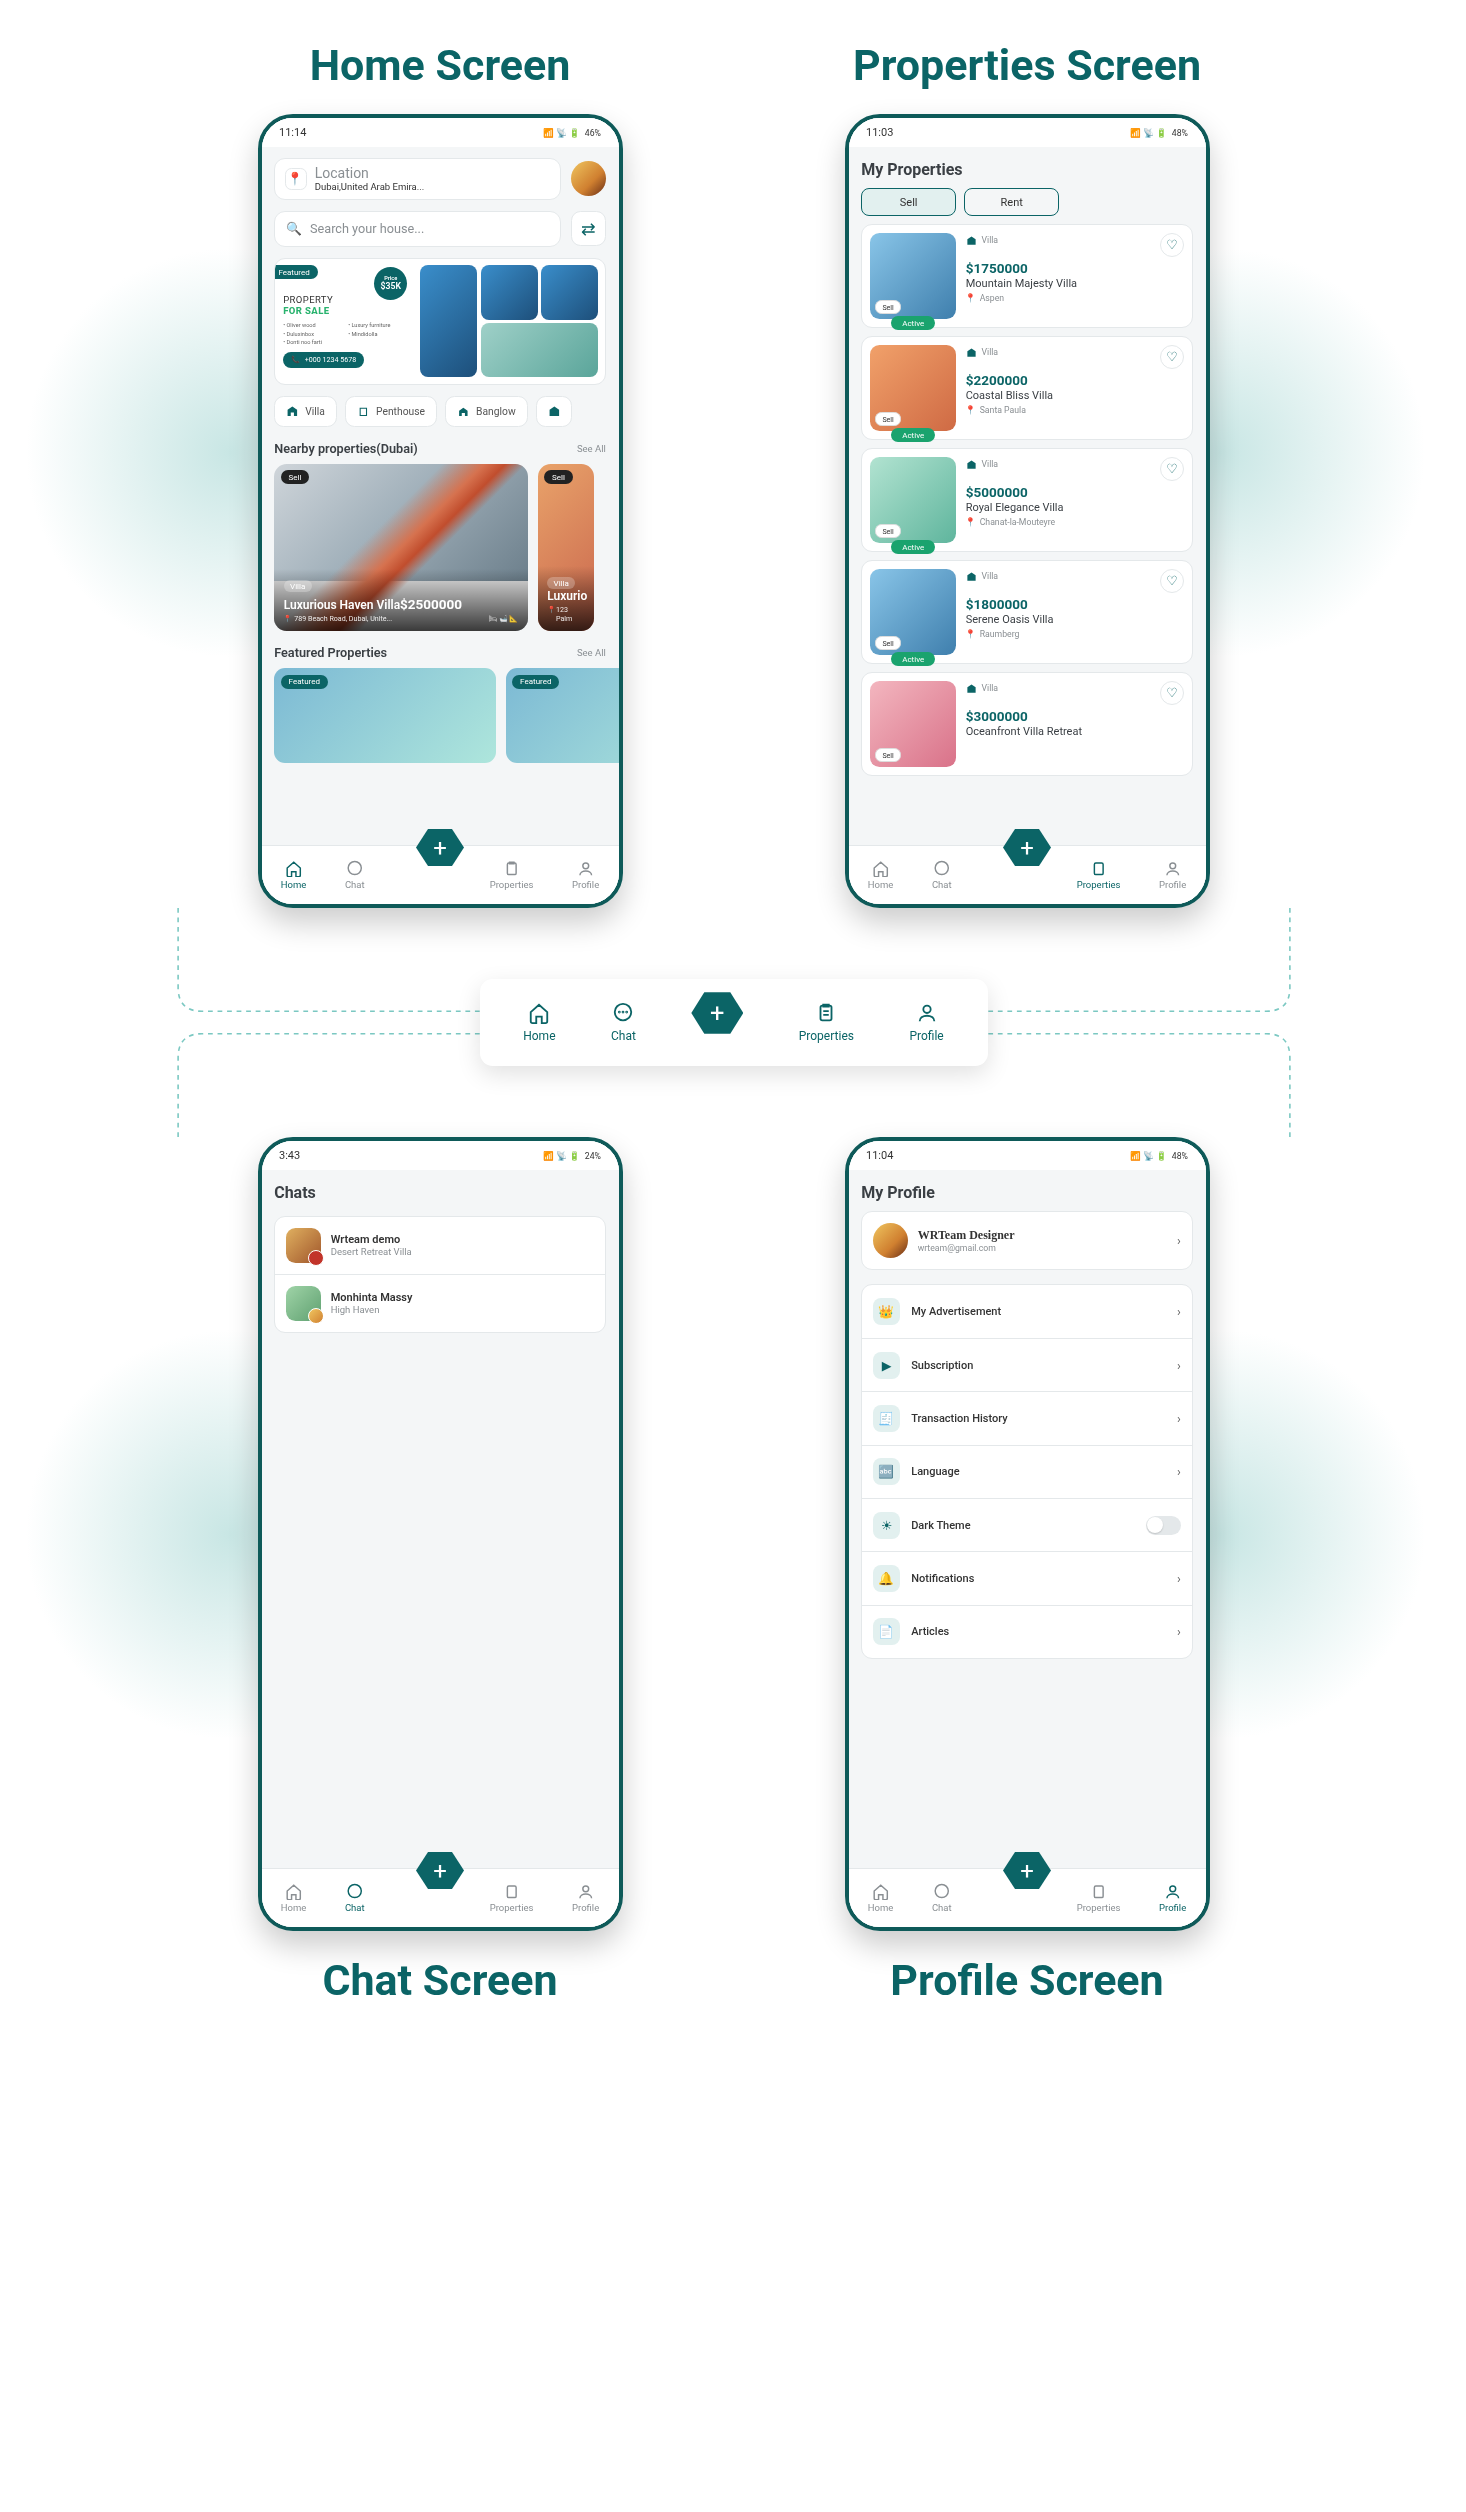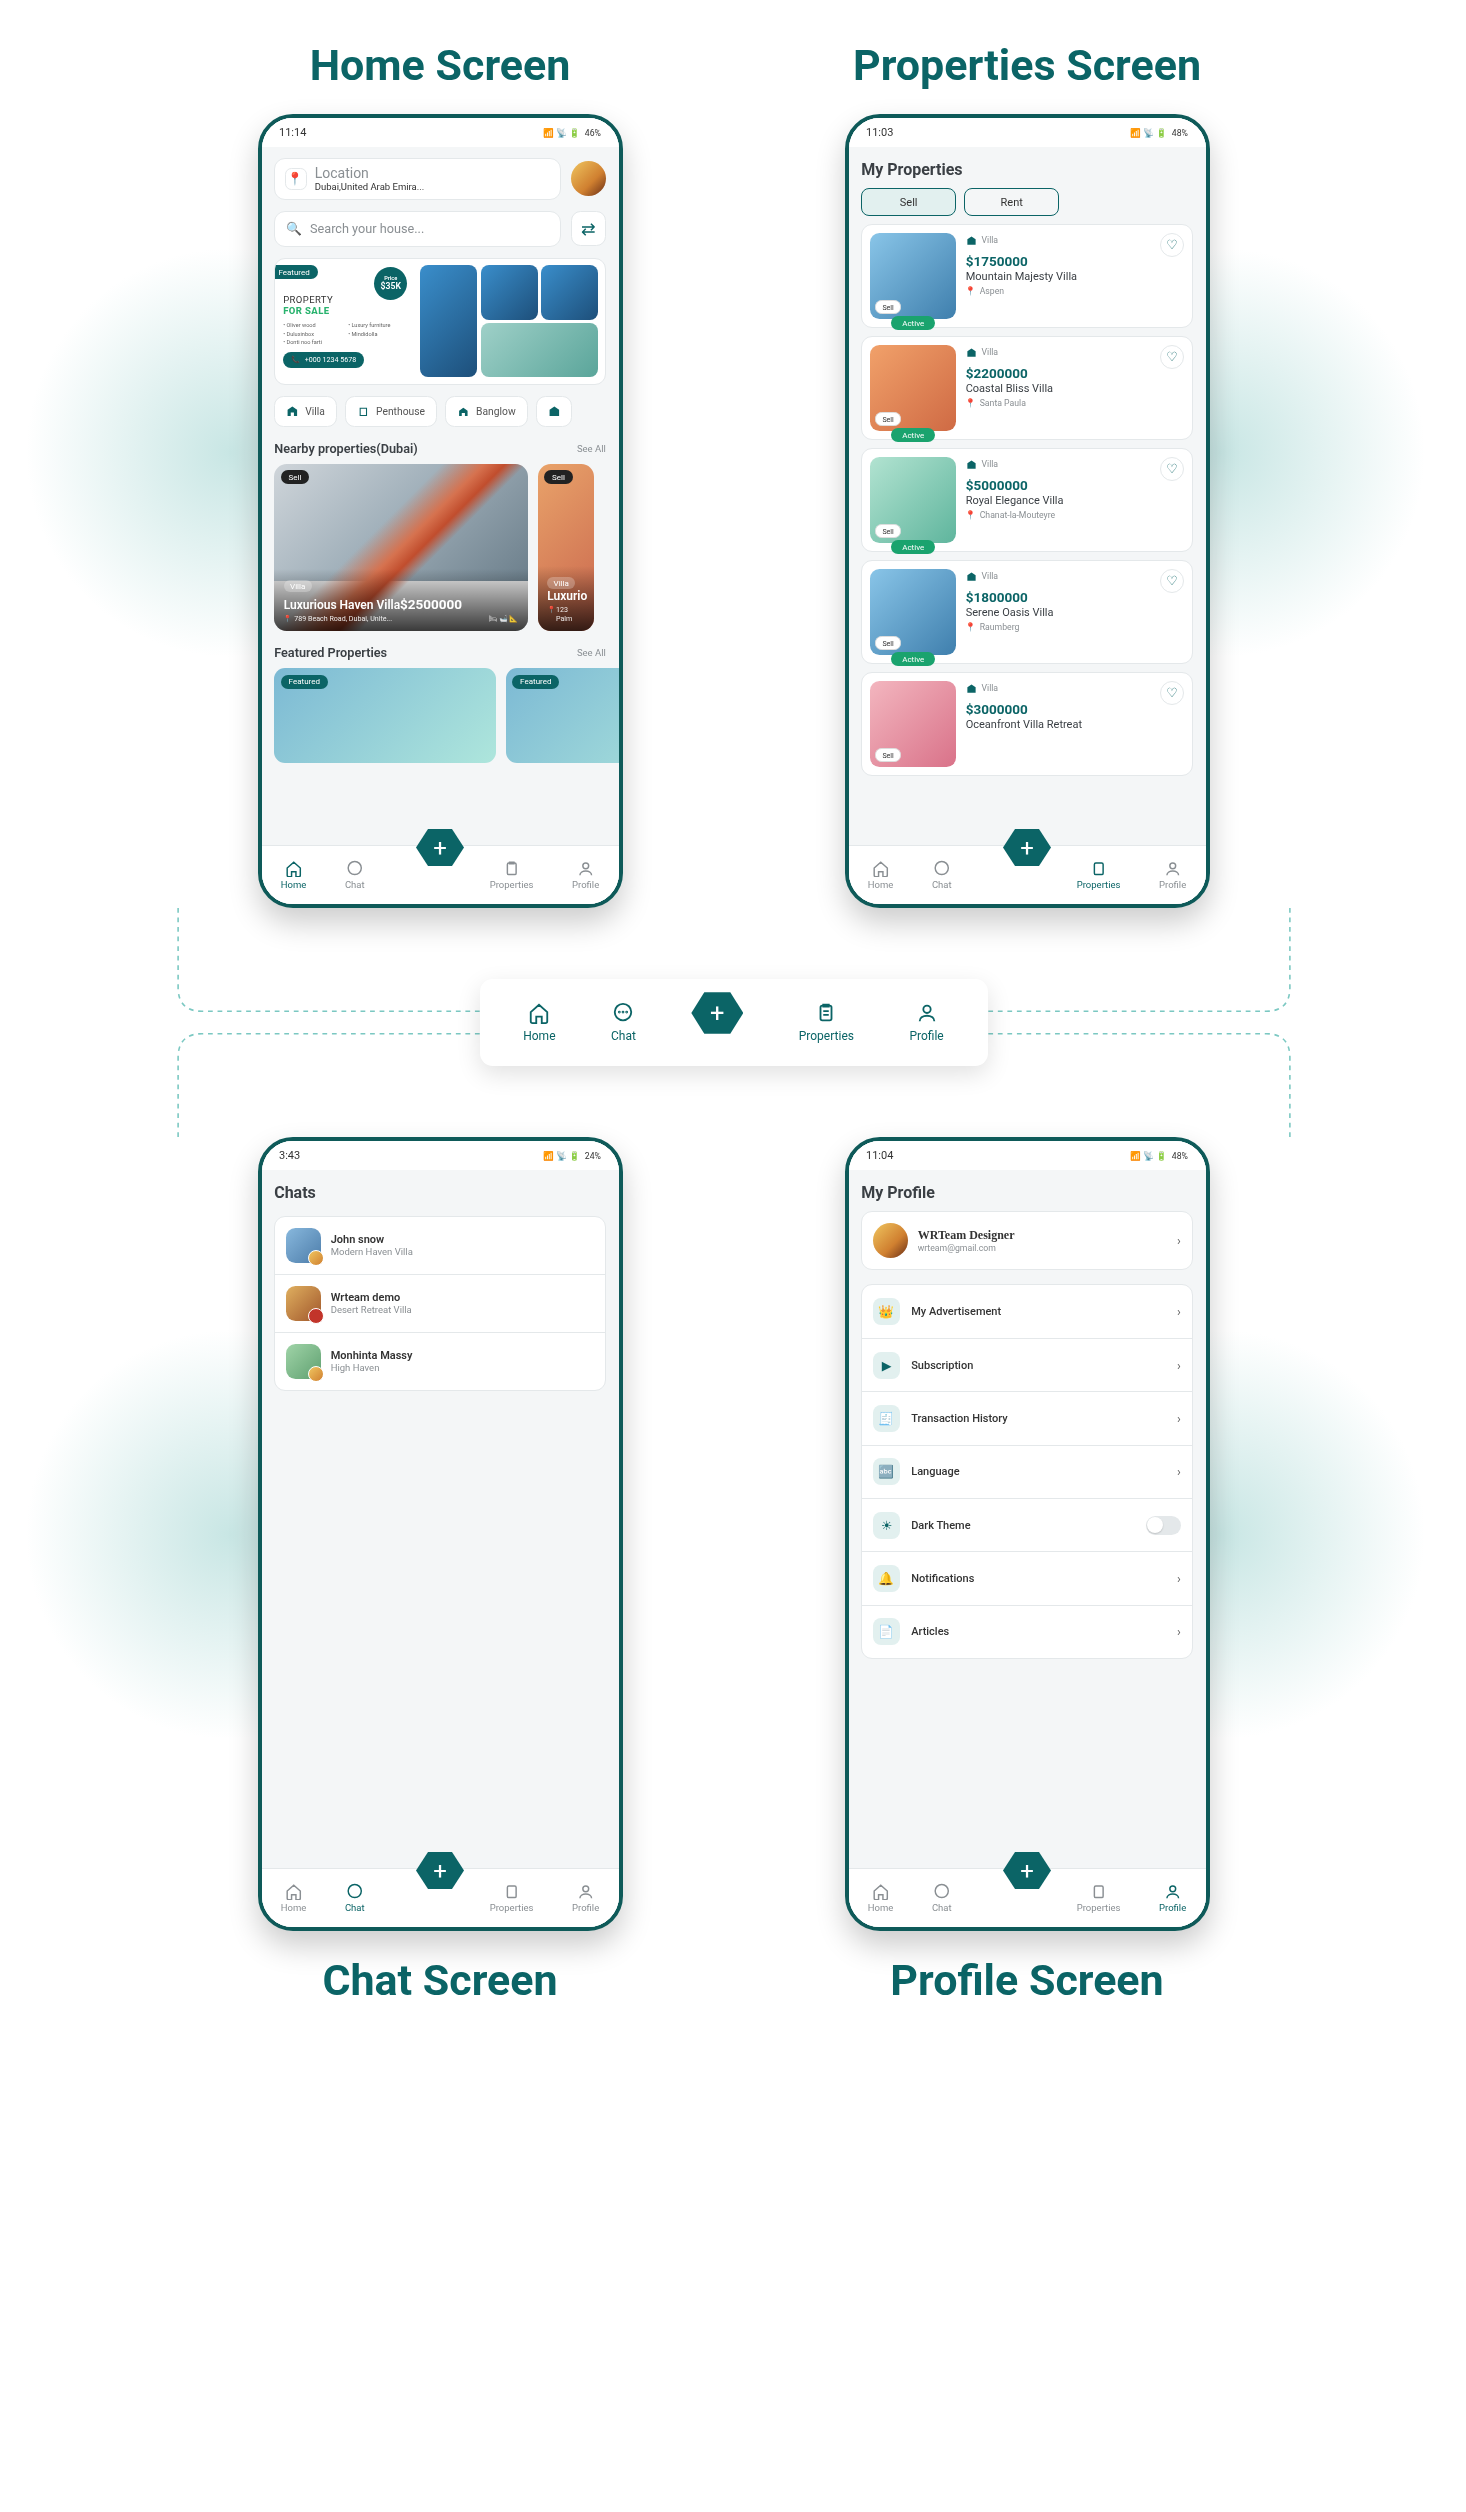--- a/index.html
+++ b/index.html
@@ -75,21 +75,21 @@
 .pitem{background:#fff;border-radius:11px;padding:8px;display:flex;gap:9.5px;border:0.8px solid var(--bdr);position:relative;}
 .pthumb{width:86px;height:86px;border-radius:9.5px;background:linear-gradient(135deg,#89c5e8,#3f7fad);position:relative;flex:none;}
 .pthumb.warm{background:linear-gradient(135deg,#f1a16a,#cf6a44);}
 .pthumb.cool{background:linear-gradient(135deg,#b2e3d1,#5fb59d);}
 .pthumb.pink{background:linear-gradient(135deg,#f3b6bf,#d97289);}
 .pthumb .stag{position:absolute;bottom:4.8px;left:4.8px;background:#fff;color:#333;font-size:7.1px;padding:1.6px 6.4px;border-radius:6.4px;border:0.8px solid #ddd;}
 .pthumb .act{position:absolute;bottom:-11px;left:50%;transform:translateX(-50%);background:var(--green);color:#fff;font-size:8px;padding:2.4px 11px;border-radius:8px;}
 .pinfo{flex:1;padding-top:1.6px;}
 .pcat{display:flex;align-items:center;gap:4.8px;font-size:8.7px;color:var(--gray1);}
 .pcat svg{width:11px;height:11px;color:var(--teal);}
-.pprice{color:var(--teal);font-size:13.5px;font-weight:700;margin-top:7px;}
+.pprice{color:var(--teal);font-size:13.5px;font-weight:700;margin-top:14px;}
 .pname{font-size:11px;color:#3a3f44;margin-top:1.6px;}
 .ploc{font-size:8.7px;color:var(--gray1);margin-top:3.2px;display:flex;align-items:center;gap:3.2px;}
 .heart{position:absolute;top:8px;right:8px;width:24px;height:24px;border-radius:50%;background:#fff;border:0.8px solid var(--bdr);display:flex;align-items:center;justify-content:center;color:var(--teal);}
 
 .clist{margin-top:4.8px;background:#fff;border-radius:11px;border:0.8px solid var(--bdr);}
 .citem{display:flex;align-items:center;gap:9.5px;padding:11px 11px;position:relative;}
 .citem+.citem{border-top:0.8px solid var(--bdr);}
 .cav{width:35px;height:35px;border-radius:9.5px;background:linear-gradient(135deg,#88b8dd,#4d7daa);position:relative;}
 .cav .dot{position:absolute;bottom:-3.2px;right:-3.2px;width:16px;height:16px;border-radius:50%;background:linear-gradient(135deg,#f0c660,#d08030);border:1.6px solid #fff;}
 .cname{font-size:11px;font-weight:600;color:#333;}
@@ -459,29 +459,20 @@
       <div class="phone">
         <div class="phone-inner">
           <div class="statusbar">
               <span>3:43</span>
               <span class="status-icons">📶 📡 🔋 <span>24%</span></span>
             </div>
           <div class="content">
             <div class="ptitle">Chats</div>
             <div class="clist">
               <div class="citem">
-                  <div class="cav">
-                    <div class="dot"></div>
-                  </div>
-                  <div>
-                    <div class="cname">John snow</div>
-                    <div class="csub">Modern Haven Villa</div>
-                  </div>
-                </div>
-              <div class="citem">
                   <div class="cav" style="background:linear-gradient(135deg,#e0b060,#a0562b)">
                     <div class="dot" style="background:#c2342a"></div>
                   </div>
                   <div>
                     <div class="cname">Wrteam demo</div>
                     <div class="csub">Desert Retreat Villa</div>
                   </div>
                 </div>
               <div class="citem">
                   <div class="cav" style="background:linear-gradient(135deg,#a0d4a8,#5fa070)">

